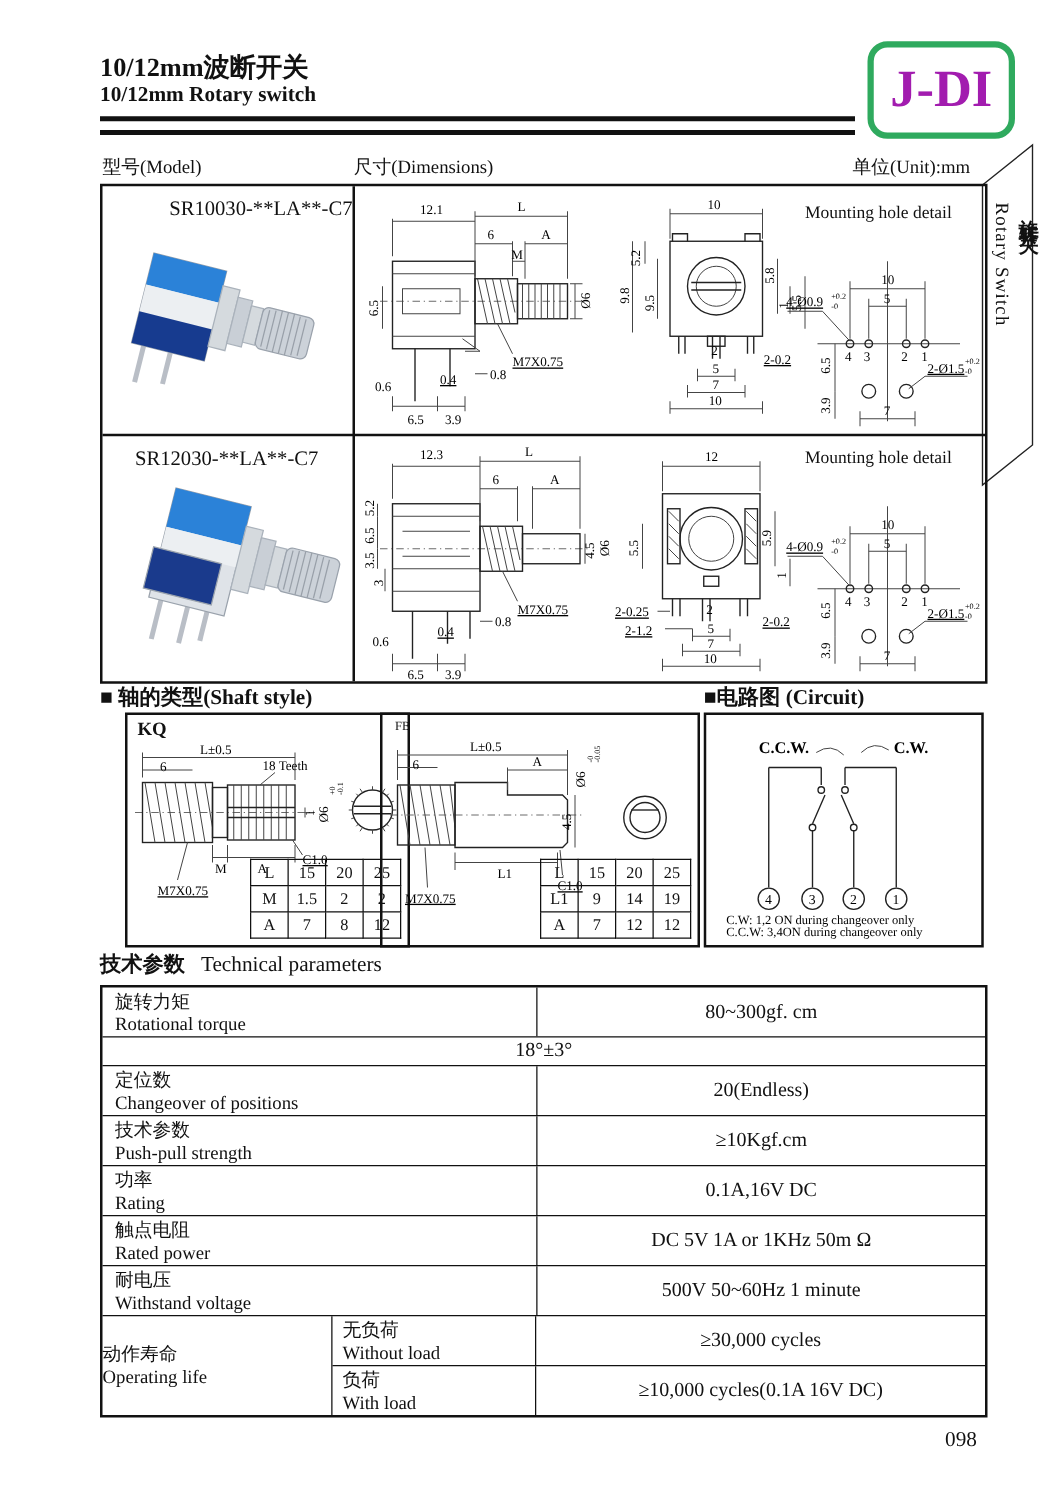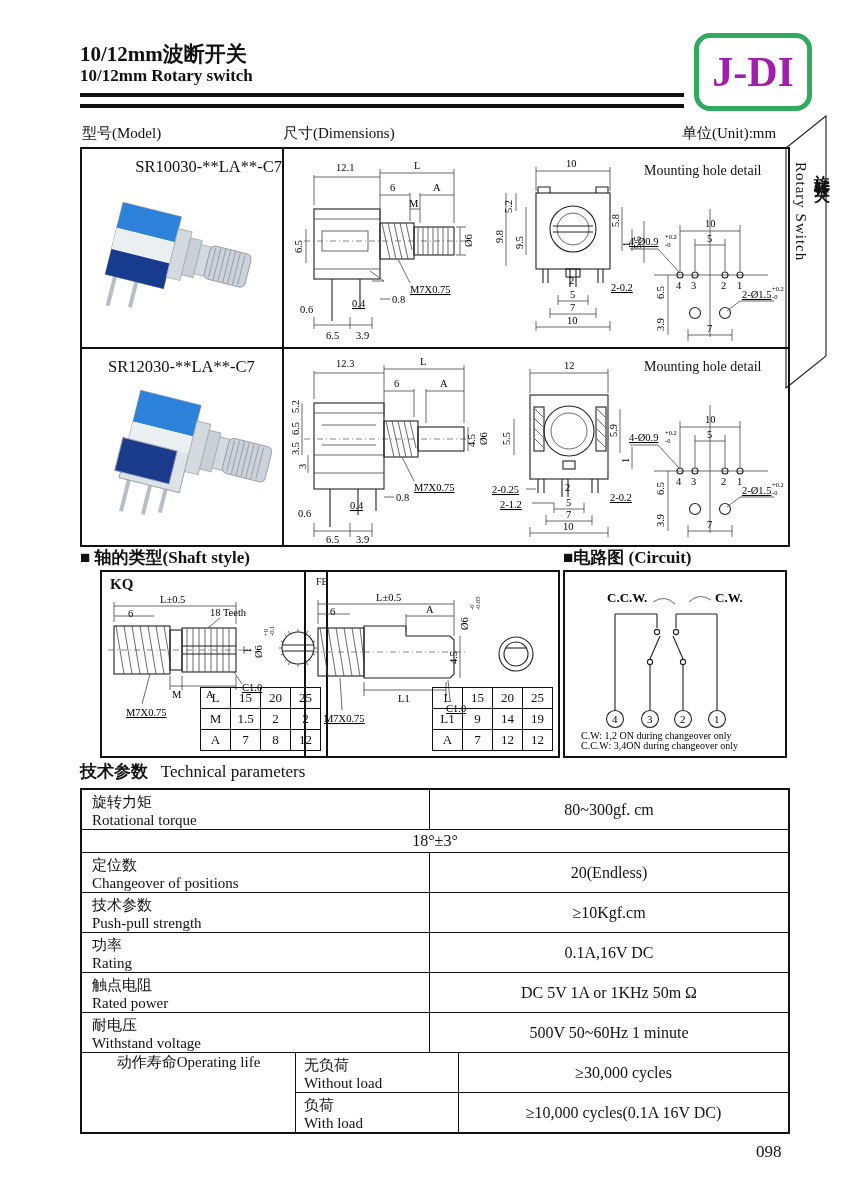--- a/index.html
+++ b/index.html
@@ -34,21 +34,21 @@
   table.mini td{border:1.3px solid #111;width:25px;height:20px;text-align:center;font-size:13px;padding:0 2px;}
   
   .tech{left:80px;top:788px;width:706px;height:342px;border:2.5px solid #111;display:flex;flex-direction:column;}
   .trow{display:flex;flex:1;border-top:1.6px solid #111;}
   .trow:first-child{border-top:none;}
   .tlabel{width:348px;border-right:1.6px solid #111;padding:3px 0 0 10px;line-height:1.2;box-sizing:border-box;}
   .tcn{font-size:15px;}
   .ten{font-size:15px;}
   .tval{flex:1;display:flex;align-items:center;justify-content:center;font-size:16px;}
   .life{display:flex;flex:2;border-top:1.6px solid #111;}
-  .life-label{width:214px;border-right:1.6px solid #111;display:flex;flex-direction:row;justify-content:center;box-sizing:border-box;line-height:1.2;}
+  .life-label{width:184px;border-right:1.6px solid #111;display:flex;flex-direction:column;justify-content:center;box-sizing:border-box;line-height:1.2;}
   .life-rows{flex:1;display:flex;flex-direction:column;}
   .life-row{flex:1;display:flex;border-top:1.6px solid #111;}
   .life-row:first-child{border-top:none;}
   .life-sub{width:163px;border-right:1.6px solid #111;padding:3px 0 0 8px;line-height:1.2;box-sizing:border-box;}
   .page-num{font-size:17px;}
   
   .tab-text{display:flex;flex-direction:row;gap:2px;}
   .tab-en{writing-mode:vertical-rl;font-size:15px;letter-spacing:1px;}
   .tab-cn{writing-mode:vertical-rl;font-size:16px;font-weight:600;letter-spacing:4px;font-family:"Liberation Sans",sans-serif;}
 </style>

